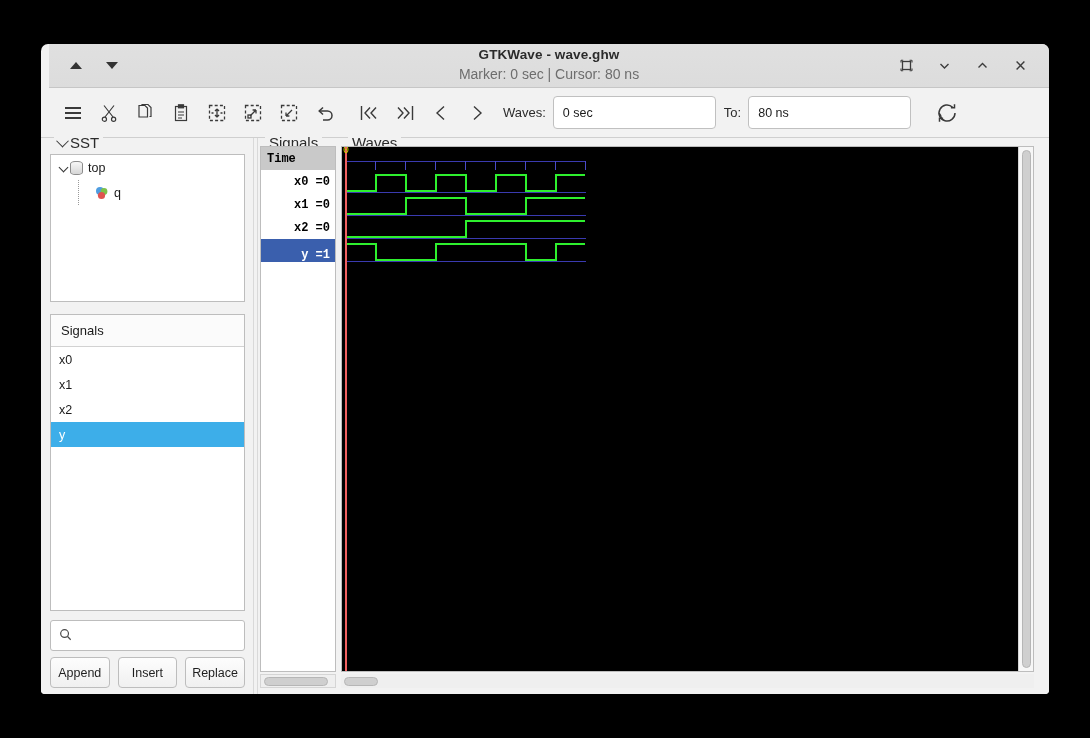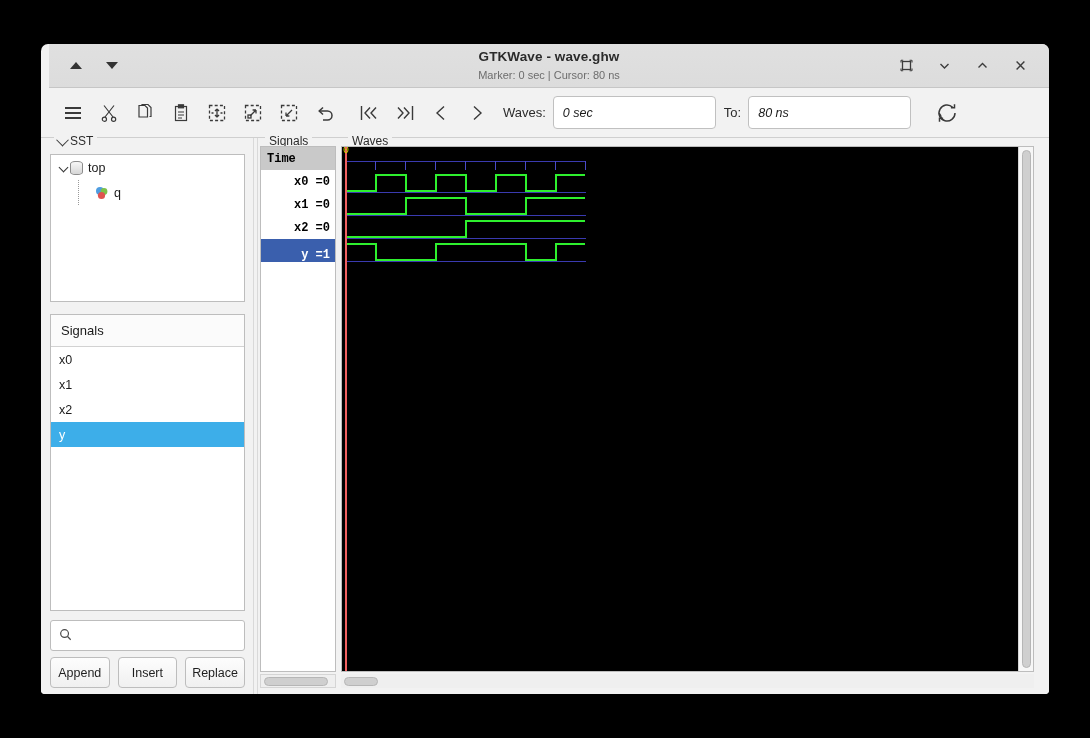--- a/index.html
+++ b/index.html
@@ -50,21 +50,21 @@
     left: 0; right: 0; top: 0; bottom: 0;
     display: flex; flex-direction: column;
     align-items: center; justify-content: center;
     pointer-events: none;
   }
   #win-title {
     font-size: 13.5px; color: #2b2b2b; font-weight: 600;
     letter-spacing: 0.1px; line-height: 1.1;
   }
   #win-subtitle {
-    font-size: 11px; color: #6d6d6d; margin-top: 4px; line-height: 1.1;
+    font-size: 14px; color: #6d6d6d; margin-top: 4px; line-height: 1.1;
   }
 
   .tb-right {
     margin-left: auto; display: flex; align-items: center;
     gap: 16px; padding-right: 18px;
   }
   .wbtn {
     width: 22px; height: 22px; display: flex;
     align-items: center; justify-content: center;
     cursor: pointer; color: #3c3c3c;
@@ -96,21 +96,20 @@
   .tinput {
     height: 33px;
     background: #ffffff;
     border: 1px solid #c0c0c0;
     border-radius: 4px;
     font-size: 12.5px;
     color: #1a1a1a;
     padding: 0 9px;
     font-family: "Liberation Sans", sans-serif;
     outline: none;
-    font-style: italic;
   }
   #from-input { width: 163px; }
   #to-input { width: 163px; }
 
   
   #body {
     flex: 1;
     display: flex;
     min-height: 0;
     background: #f2f2f2;
@@ -122,21 +121,21 @@
     flex: none;
     display: flex; flex-direction: column;
     padding: 5px 5px 6px 6px;
     gap: 6px;
   }
   .group-title {
     position: absolute;
     top: -9px; left: 7px;
     background: #f2f2f2;
     padding: 0 4px;
-    font-size: 12px;
+    font-size: 15px;
     color: #2b2b2b;
     display: flex; align-items: center; gap: 3px;
   }
   .chev {
     display:inline-block;
     width: 9px; height: 9px;
     border-right: 1.6px solid #3a3a3a;
     border-bottom: 1.6px solid #3a3a3a;
     transform: rotate(45deg) translate(-1px,-1px);
   }

